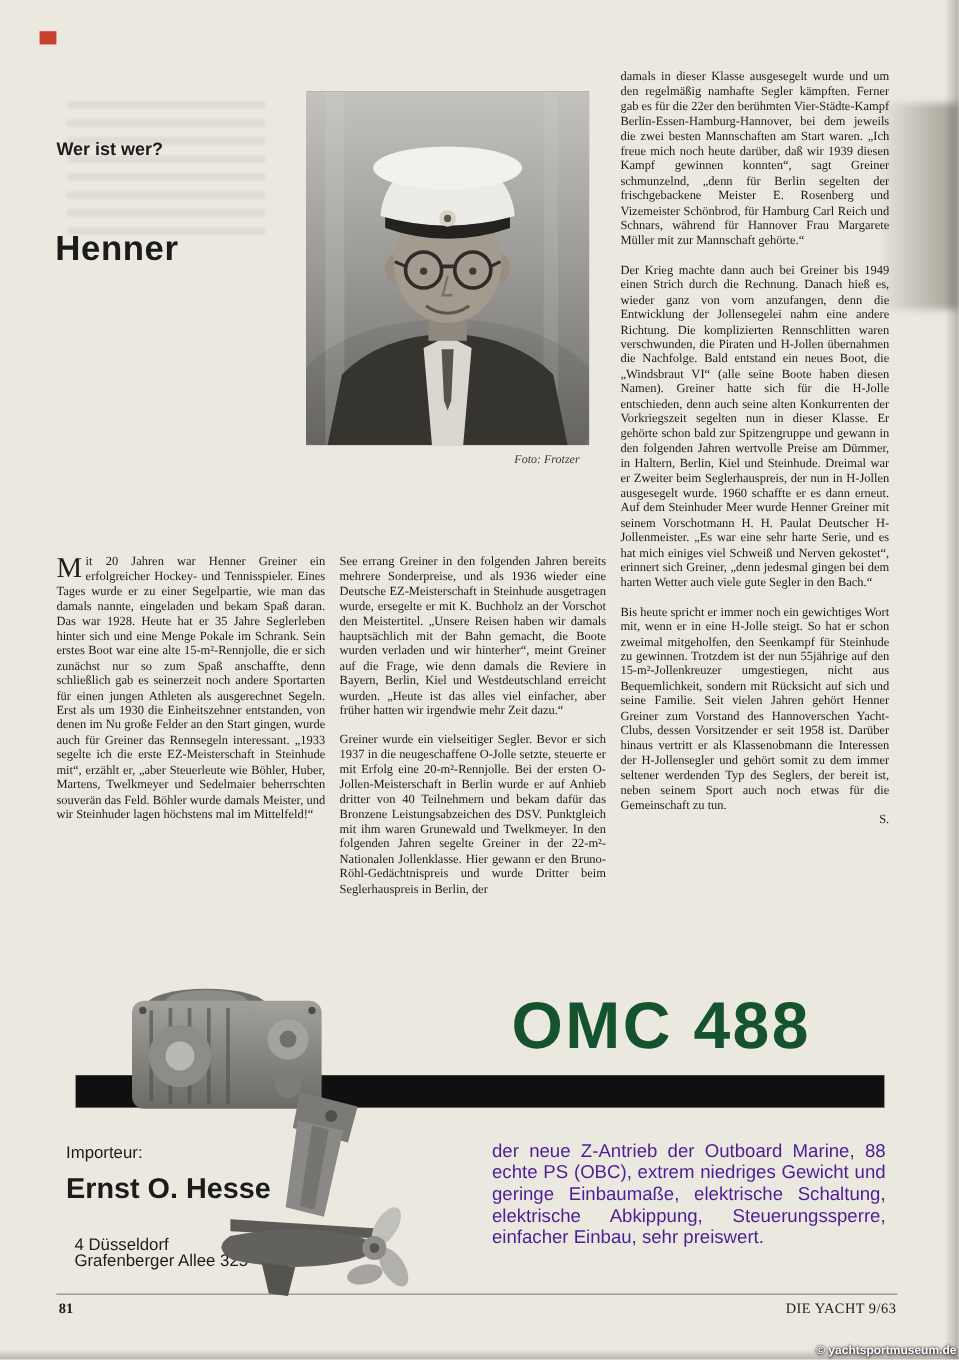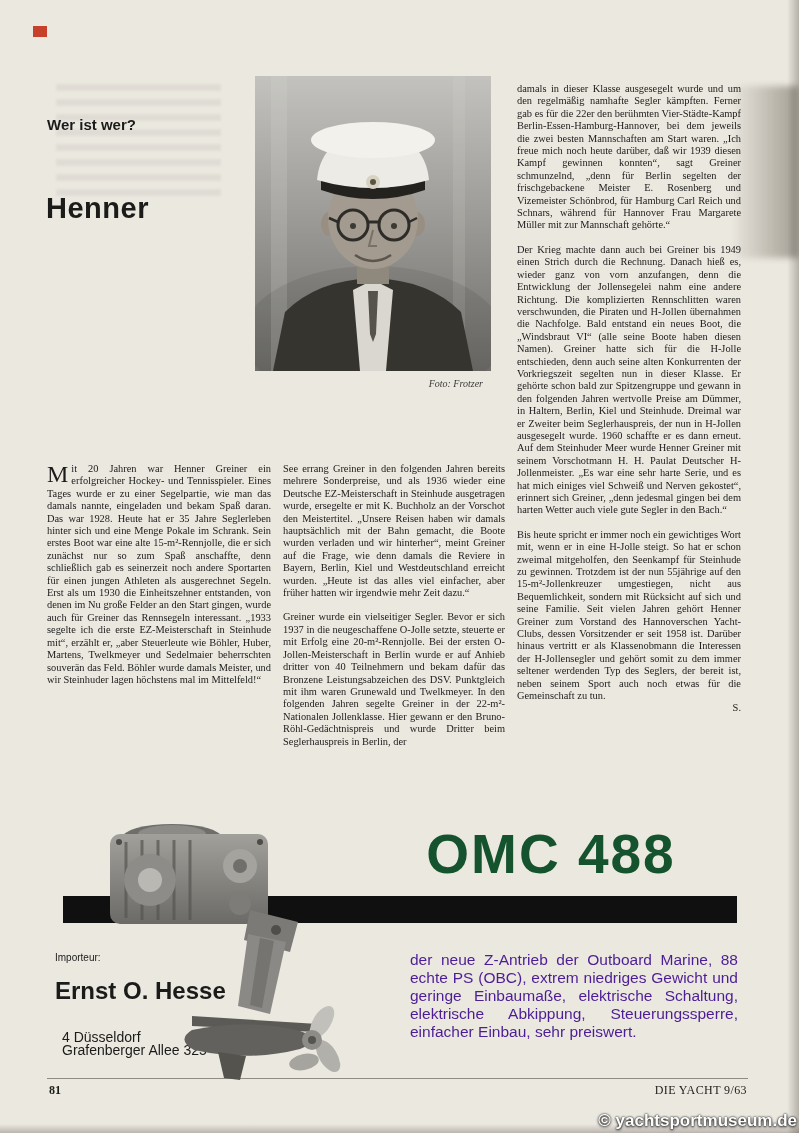--- a/index.html
+++ b/index.html
@@ -53,37 +53,37 @@
   }
 
   
   .col {
     position:absolute; width:224px;
     text-align:justify; font-size:10.4px; line-height:12.4px;
   }
   .col p { margin:0 0 12px 0; hyphens:auto; -webkit-hyphens:auto; }
   #col-left   { left:47px;  top:463px; }
   #col-middle { left:283px; top:463px; width:222px; }
-  #col-right  { left:517px; top:83px; }
+  #col-right  { left:517px; top:59px; }
   .dropcap {
     float:left; font-size:24px; line-height:20px; padding:1px 3px 0 0;
   }
   .author-sig { text-align:right; margin-top:-12.4px; }
 
   
   .ad-bar { position:absolute; left:63px; top:896px; width:674px; height:27px; background:#101010; z-index:1; }
   .ad-motor { position:absolute; left:100px; top:818px; width:245px; height:265px; z-index:2; }
   .ad-product {
     position:absolute; left:400px; top:822px; width:302px; text-align:center;
     font-family:"Liberation Sans", sans-serif; font-weight:bold;
     font-size:55px; letter-spacing:2px; color:#14532d; z-index:2;
   }
   .ad-importer-label {
     position:absolute; left:55px; top:952px;
-    font-family:"Liberation Sans", sans-serif; font-size:10px;
+    font-family:"Liberation Sans", sans-serif; font-size:14px;
   }
   .ad-importer-name {
     position:absolute; left:55px; top:977px;
     font-family:"Liberation Sans", sans-serif; font-weight:bold; font-size:24px;
   }
   .ad-city {
     position:absolute; left:62px; top:1016px;
     font-family:"Liberation Sans", sans-serif; font-size:14px;margin-top:13px;
   }
   .ad-street {
@@ -95,21 +95,21 @@
     font-family:"Liberation Sans", sans-serif; font-size:15.5px; line-height:18px;
     text-align:justify; color:#4c1d95;
   }
 
   
   .footer-rule { position:absolute; left:47px; top:1078px; width:701px; height:1px; background:#8e8c84; }
   .page-num { position:absolute; left:49px; top:1083px; font-size:12px; font-weight:bold; }
   .footer-mag { position:absolute; right:52px; top:1083px; font-size:12px; letter-spacing:0.4px; }
   .watermark {
     position:absolute; right:2px; bottom:2px; z-index:50;
-    font-family:"Liberation Sans", sans-serif; font-weight:bold; font-size:17px;
+    font-family:"Liberation Sans", sans-serif; font-weight:bold; font-size:10px;
     color:#ffffff; text-shadow: 0 0 2px #000, 0 1px 3px rgba(0,0,0,0.85);
   }
 </style>
 </head>
 <body>
 
 <div class="reg-mark"></div>
 <div class="ghost-left"></div>
 <div class="ghost-right"></div>
 

